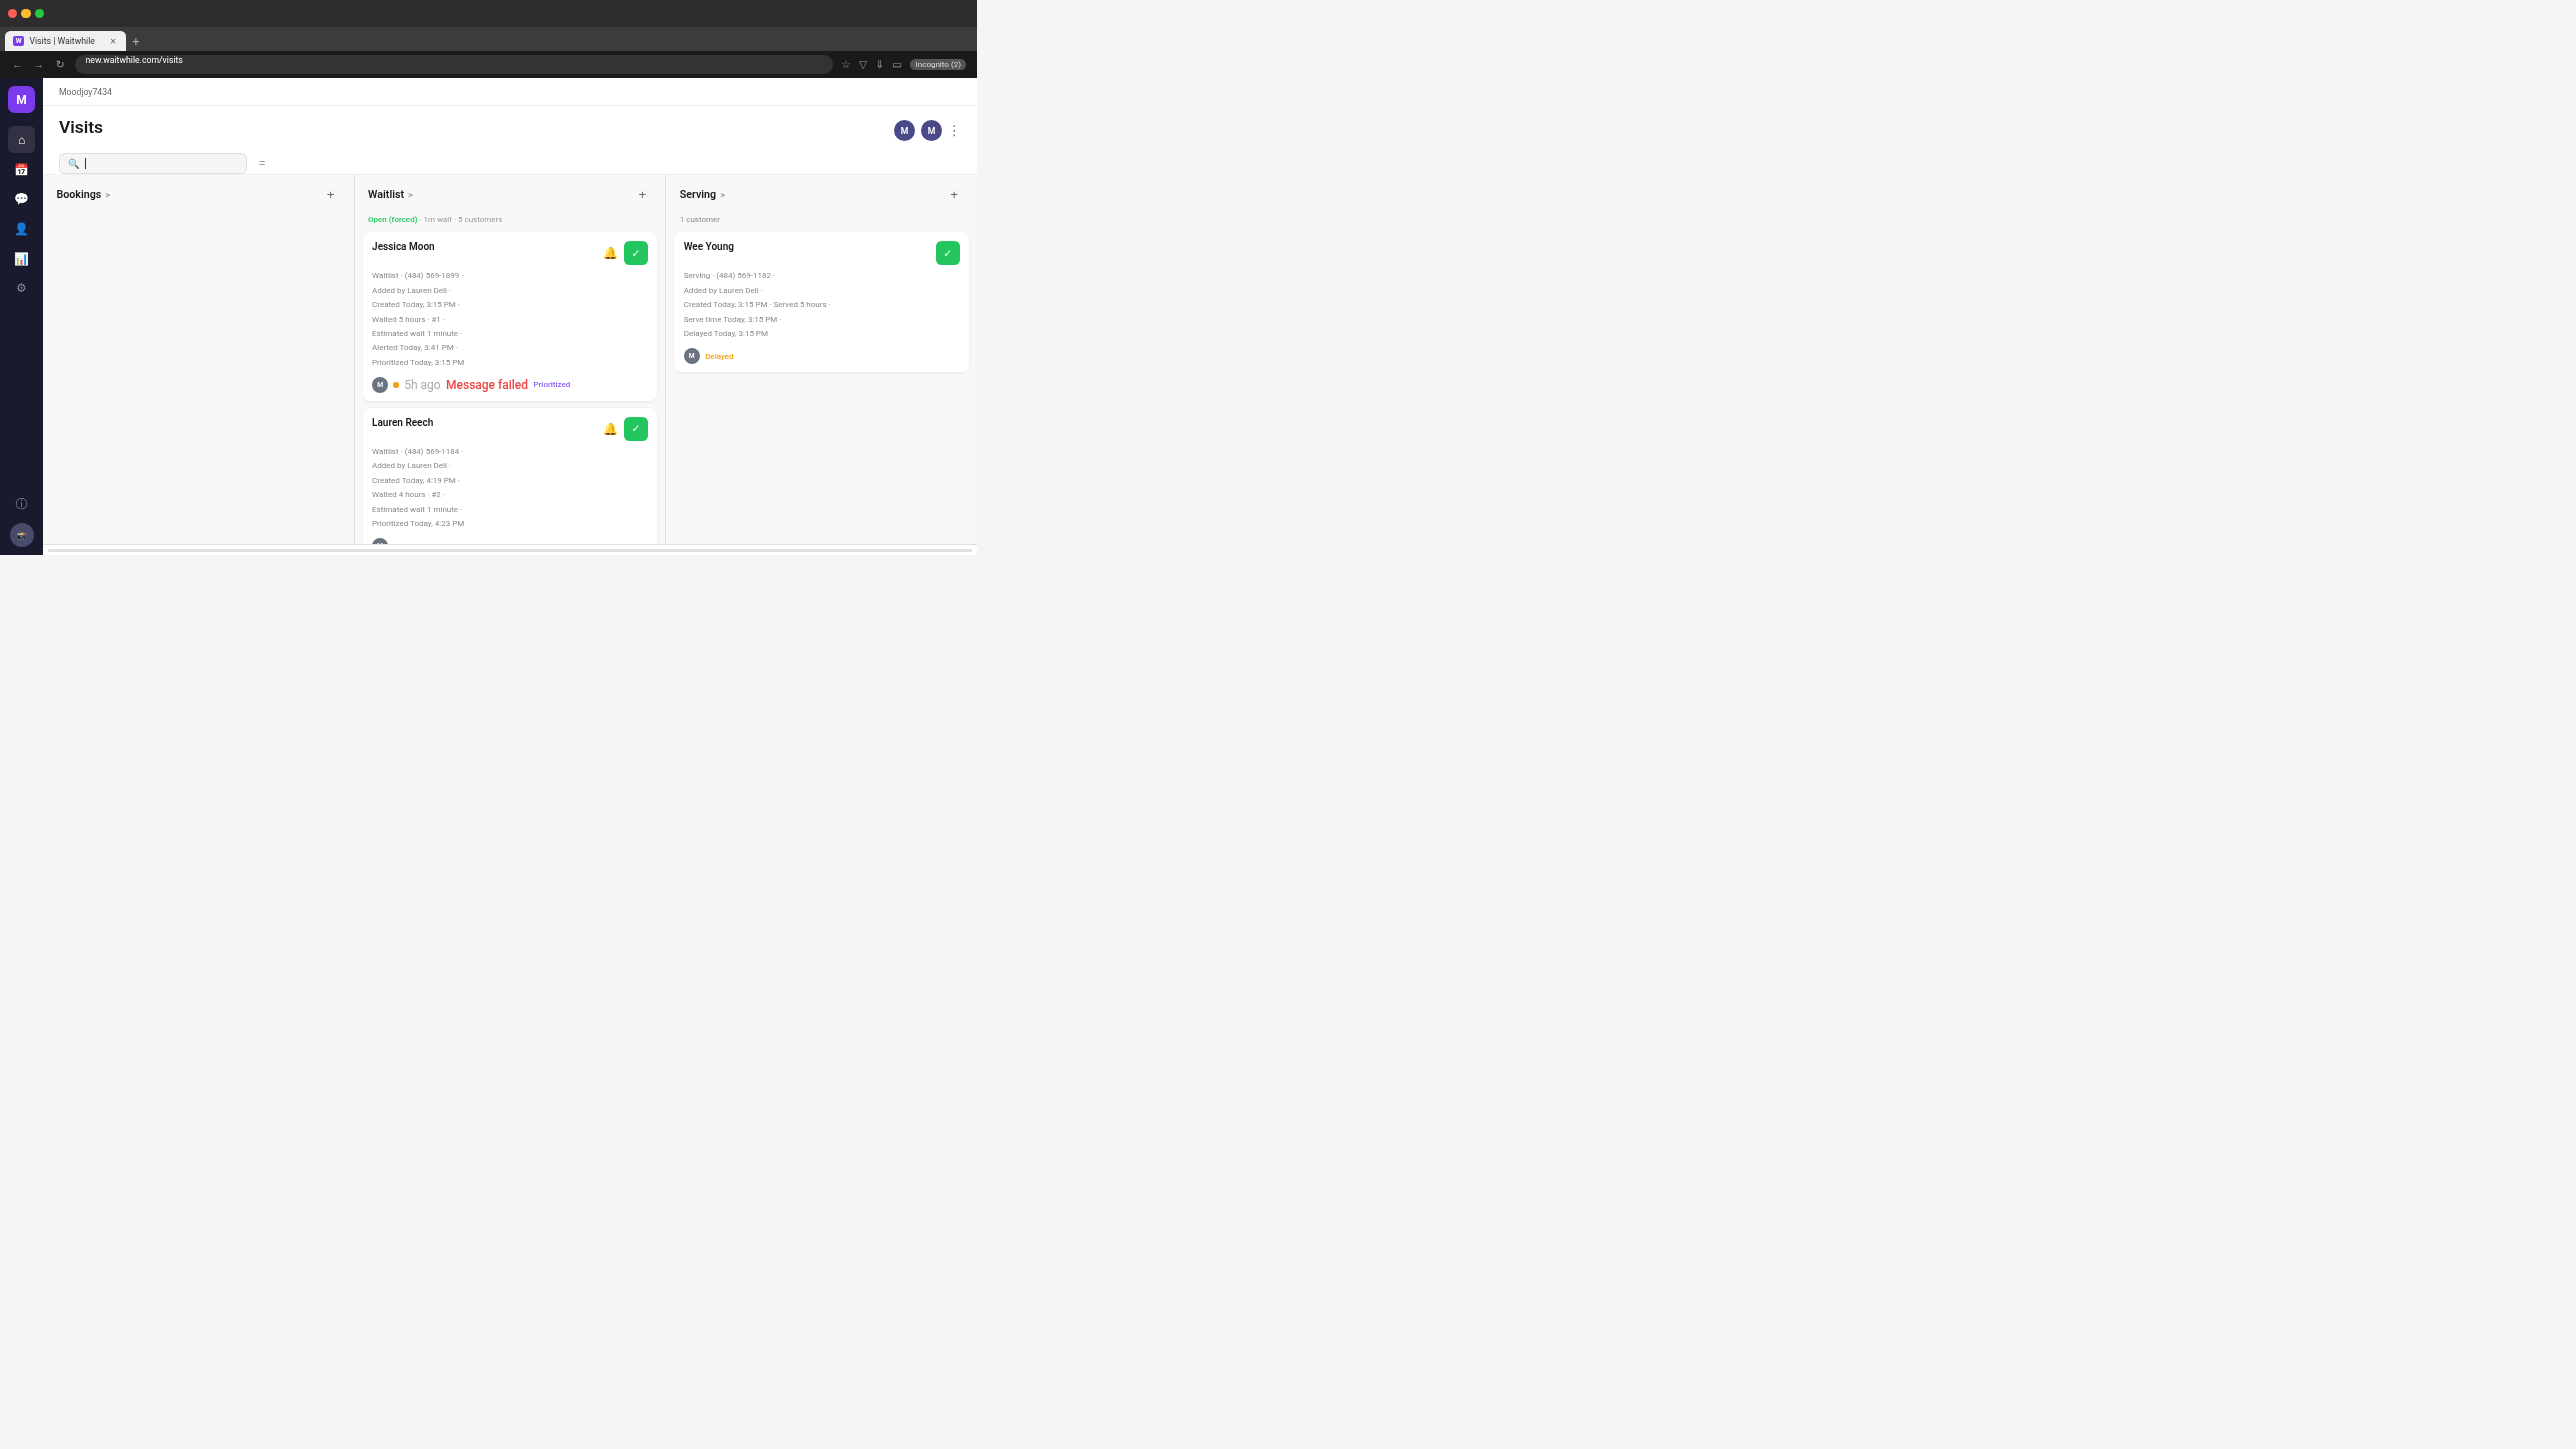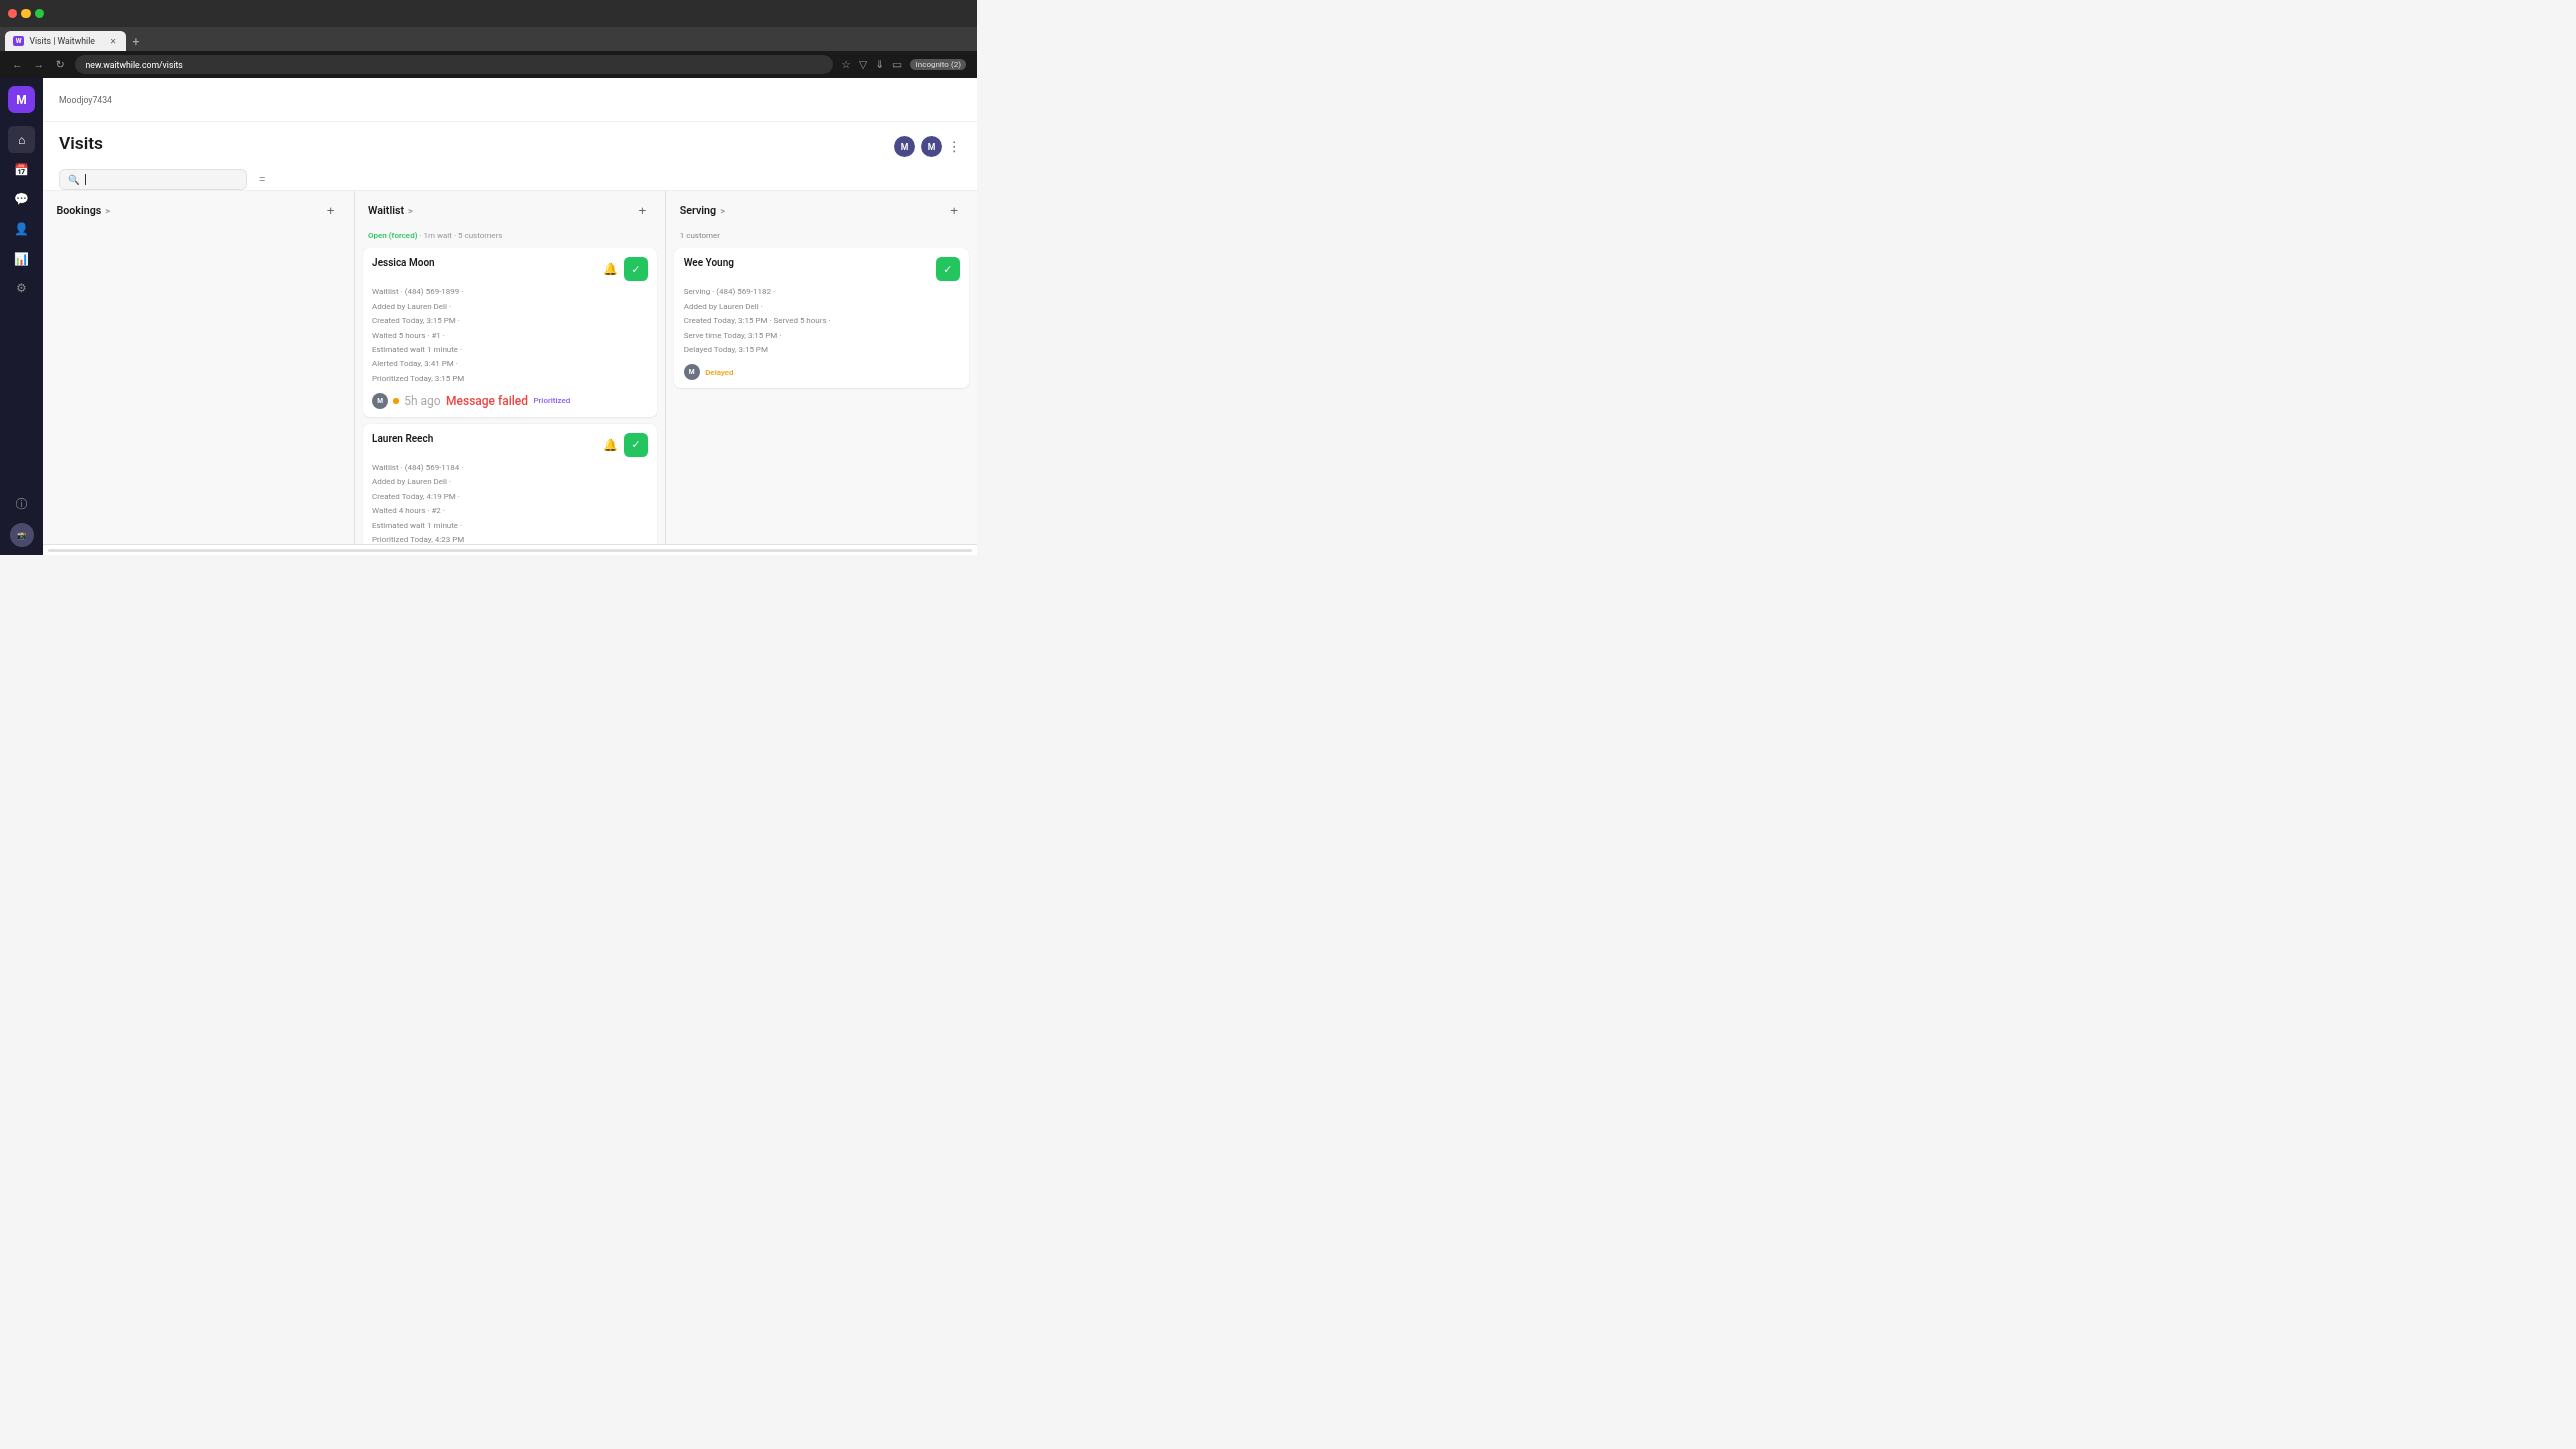--- a/index.html
+++ b/index.html
@@ -93,21 +93,21 @@
       cursor: pointer;
       width: 13.4px;
       display: flex; align-items: center; justify-content: center;
     }
     .url-bar {
       flex: 1;
       background: #333;
       border-radius: 13.4px;
       height: 19px;
       display: flex;
-      align-items: center;
+      align-items: flex-start;
       padding: 0 10.7px;
       color: #fff;
       font-size: 8.7px;
     }
     .address-actions {
       display: flex; gap: 8px; align-items: center;
     }
     .addr-icon {
       color: #999; font-size: 10.7px; cursor: pointer;
     }
@@ -184,21 +184,21 @@
       overflow: hidden;
     }
 
     
     .top-bar {
       background: #fff;
       padding: 0 16px;
       border-bottom: 0.7px solid #eee;
       display: flex;
       align-items: center;
-      height: 44px;
+      height: 28px;
     }
     .org-name {
       color: #666;
       font-size: 8.7px;
     }
 
     
     .page-header {
       background: #fff;
       padding: 10.7px 16px 0;

